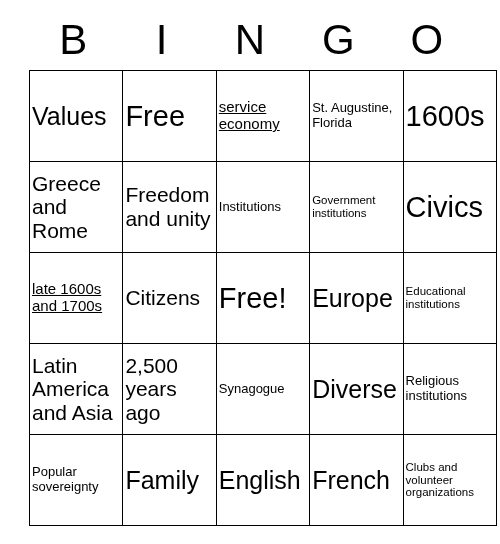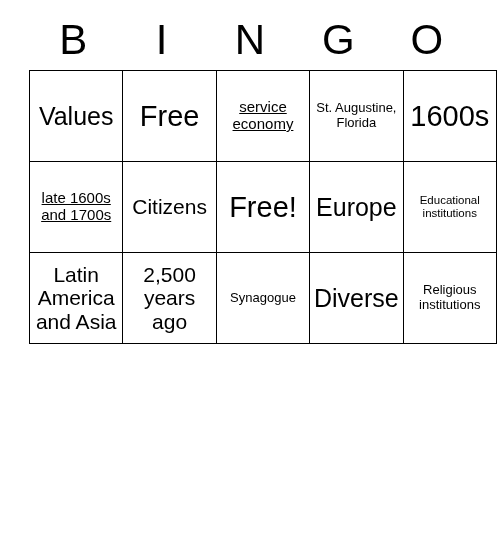--- a/index.html
+++ b/index.html
@@ -39,21 +39,21 @@
   #grid {
     width: 442px;
     border-collapse: collapse;
     table-layout: fixed;
   }
   #grid td {
     border: 1px solid #000000;
     width: 88.4px;
     height: 88px;
     padding: 1px 2px;
-    text-align: center;
+    text-align: left;
     vertical-align: middle;
     overflow: hidden;
     word-wrap: break-word;
     margin-top: 28px;
   }
   .cell-inner {
     display: block;
     line-height: 1.12;
   }
   
@@ -91,20 +91,37 @@
           </td>
         <td>
             <span class="cell-inner fs-xs">St. Augustine, Florida</span>
           </td>
         <td>
             <span class="cell-inner fs-xl">1600s</span>
           </td>
       </tr>
       <tr>
         <td>
+            <span class="cell-inner fs-md">Greece and Rome</span>
+          </td>
+        <td>
+            <span class="cell-inner fs-md">Freedom and unity</span>
+          </td>
+        <td>
+            <span class="cell-inner fs-xs">Institutions</span>
+          </td>
+        <td>
+            <span class="cell-inner fs-xxs">Government institutions</span>
+          </td>
+        <td>
+            <span class="cell-inner fs-xl">Civics</span>
+          </td>
+      </tr>
+      <tr>
+        <td>
             <span class="cell-inner fs-sm">late 1600s and 1700s</span>
           </td>
         <td>
             <span class="cell-inner fs-md">Citizens</span>
           </td>
         <td>
             <span class="cell-inner fs-xl">Free!</span>
           </td>
         <td>
             <span class="cell-inner fs-lg">Europe</span>
@@ -123,16 +140,33 @@
         <td>
             <span class="cell-inner fs-xs">Synagogue</span>
           </td>
         <td>
             <span class="cell-inner fs-lg">Diverse</span>
           </td>
         <td>
             <span class="cell-inner fs-xs">Religious institutions</span>
           </td>
       </tr>
+      <tr>
+        <td>
+            <span class="cell-inner fs-xs">Popular sovereignty</span>
+          </td>
+        <td>
+            <span class="cell-inner fs-lg">Family</span>
+          </td>
+        <td>
+            <span class="cell-inner fs-lg">English</span>
+          </td>
+        <td>
+            <span class="cell-inner fs-lg">French</span>
+          </td>
+        <td>
+            <span class="cell-inner fs-xxs">Clubs and volunteer organizations</span>
+          </td>
+      </tr>
     </tbody>
   </table>
 
 </div>
 
 </body></html>

